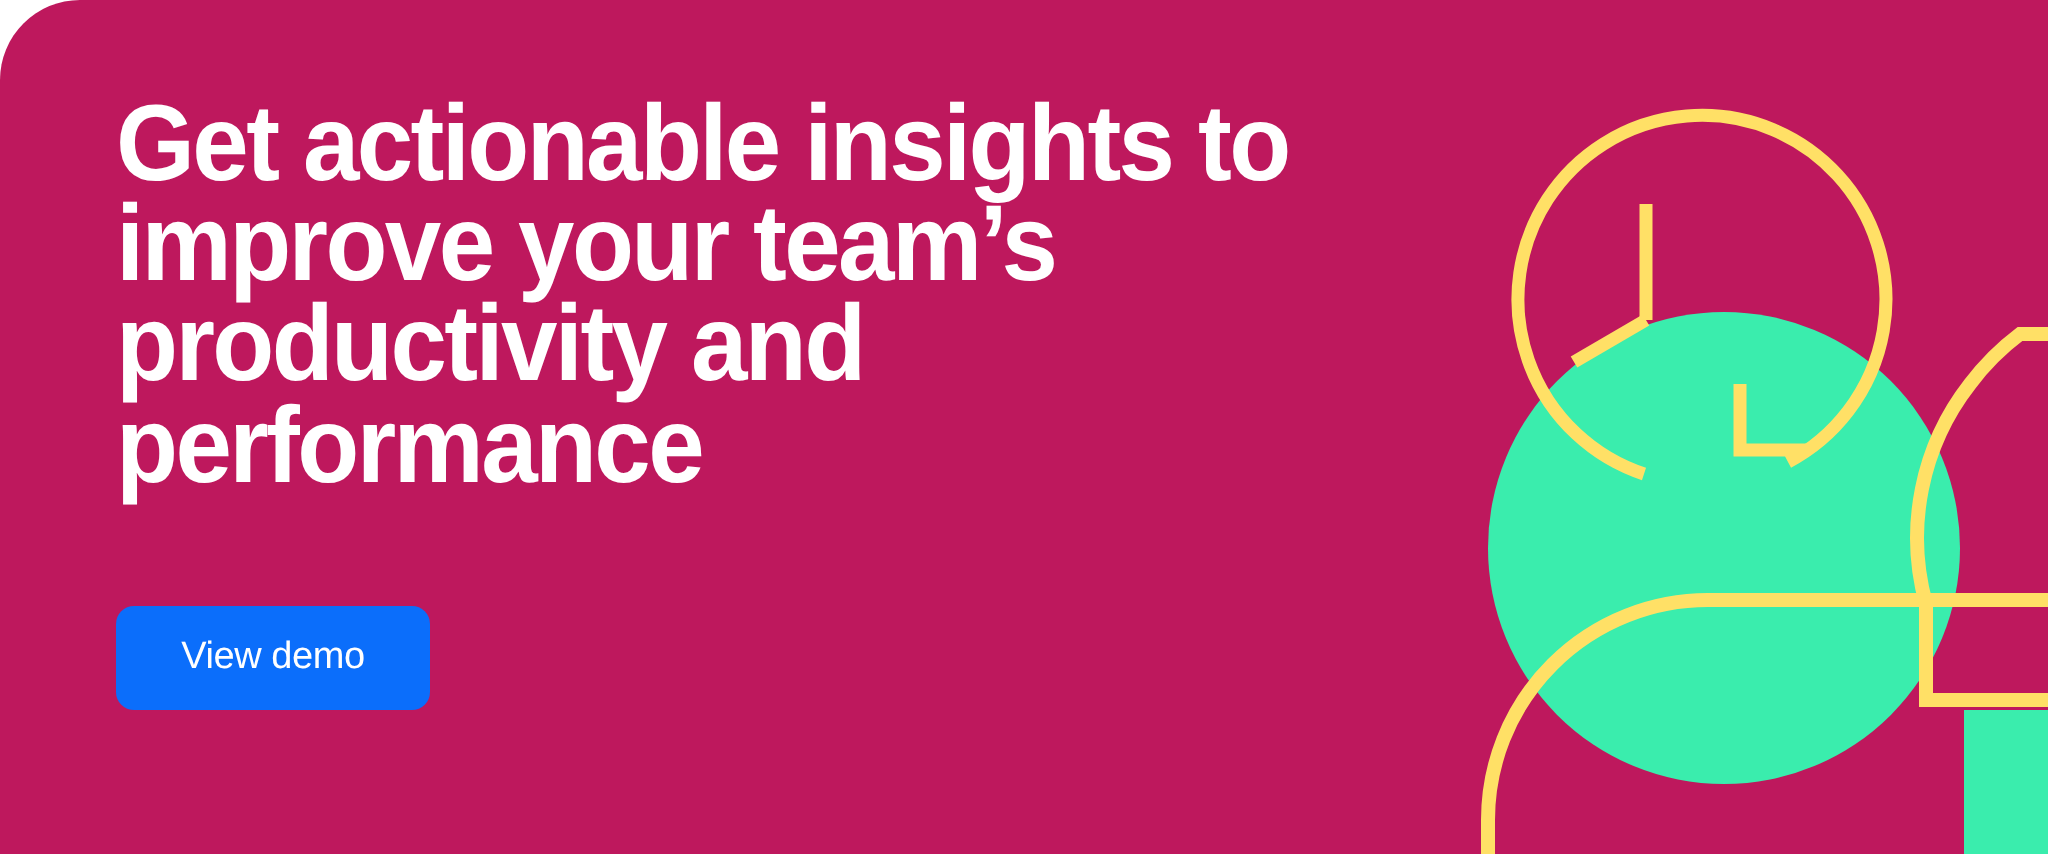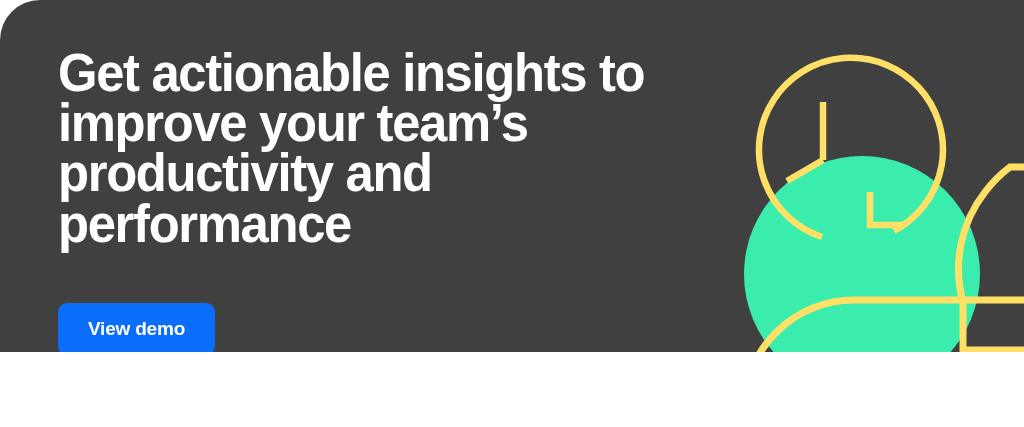--- a/index.html
+++ b/index.html
@@ -10,23 +10,23 @@
   body {
     width: 1024px;
     height: 427px;
     overflow: hidden;
     font-family: "Liberation Sans", "DejaVu Sans", sans-serif;
   }
 
   #banner {
     position: relative;
     width: 1024px;
-    height: 352px;
+    height: 427px;
     box-sizing: border-box;
-    background: #404040;
+    background: #be185d;
     border-top-left-radius: 40px;
     overflow: hidden;
   }
 
   
   #decor {
     position: absolute;
     inset: 0;
     width: 1024px;
     height: 427px;
@@ -68,21 +68,21 @@
     justify-content: center;
     min-width: 157px;
     height: 52px;
     padding: 0 22px;
     box-sizing: border-box;
     background: #0B6EFB;
     color: #ffffff;
     border: none;
     border-radius: 9px;
     font-family: "Liberation Sans", "DejaVu Sans", sans-serif;
-    font-weight: 700;
+    font-weight: 400;
     font-size: 19px;
     letter-spacing: -0.2px;
     cursor: pointer;
   }
 </style>
 </head>
 <body>
 
 <div id="banner">
 

